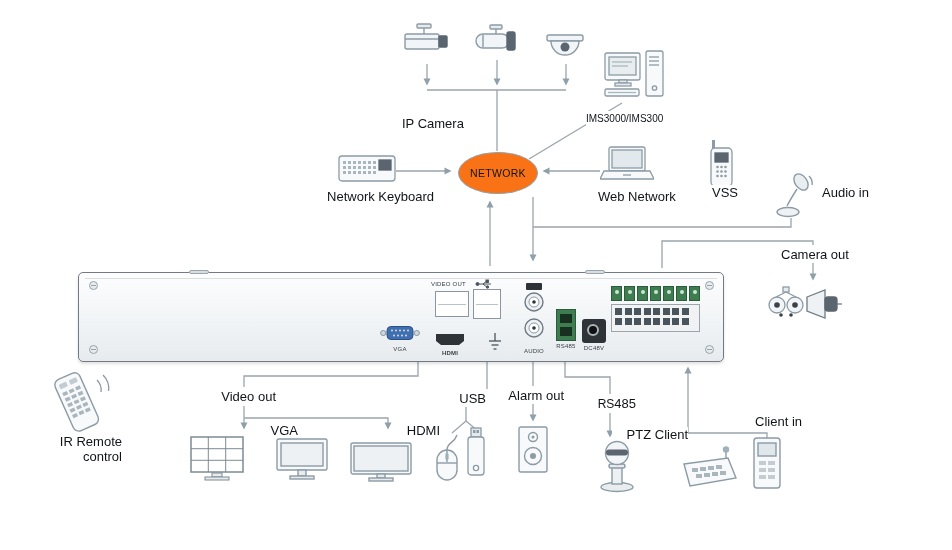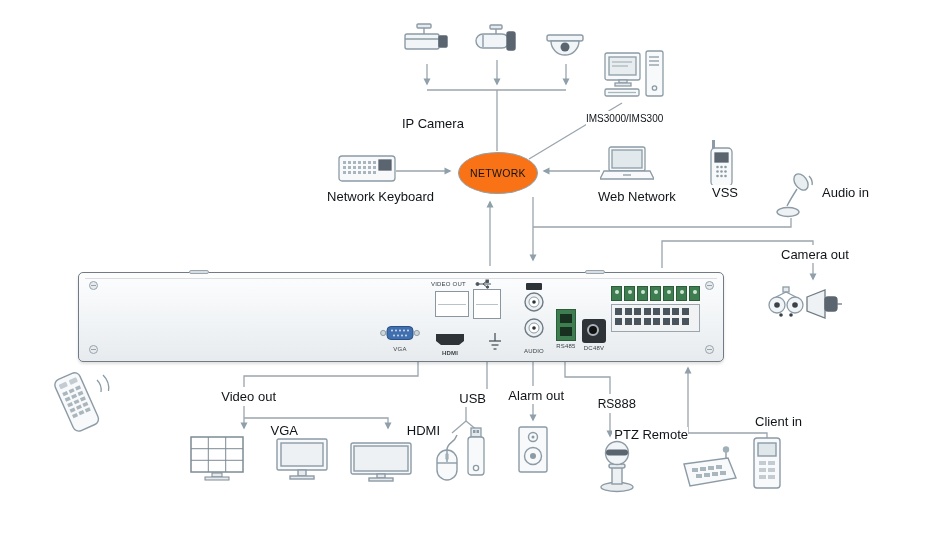--- a/index.html
+++ b/index.html
@@ -350,20 +350,24 @@
           <rect x="33" y="42" width="5" height="3.5"></rect>
           <rect x="40" y="42" width="5" height="3.5"></rect>
         <rect x="26" y="48" width="5" height="3.5"></rect>
           <rect x="33" y="48" width="5" height="3.5"></rect>
           <rect x="40" y="48" width="5" height="3.5"></rect>
       </g>
     </g>
     <path d="M55 16 q5 5 4 12" stroke="#8c9ba6" fill="none" stroke-width="1.3"></path>
     <path d="M61 11 q7 7 5.5 16" stroke="#8c9ba6" fill="none" stroke-width="1.3"></path>
   </svg>
+  <div class="label center" style="left:50px;top:434px;width:72px">
+    <div>IR Remote</div>
+    <div>control</div>
+  </div>
 
   <div class="label center" style="left:212px;top:389px;width:64px">Video out</div>
   <div class="label center" style="left:258px;top:423px;width:40px">VGA</div>
   <div class="label center" style="left:394px;top:423px;width:46px">HDMI</div>
 
   <svg class="abs" style="left:190px;top:436px" width="56" height="50">
     <g stroke="#7d8b94" stroke-width="1.5" fill="#fff">
       <rect x="1" y="1" width="52" height="35"></rect>
       <line x1="18.3" y1="1" x2="18.3" y2="36" stroke-width="1"></line>
       <line x1="35.7" y1="1" x2="35.7" y2="36" stroke-width="1"></line>
@@ -420,23 +424,23 @@
     <g stroke="#8c9ba6" stroke-width="1.4" fill="#f7f9fa">
       <rect x="3" y="1" width="28" height="45" rx="2"></rect>
       <circle cx="17" cy="11" r="4.5"></circle>
       <circle cx="17" cy="11" r="1.5" fill="#8c9ba6" stroke="none"></circle>
       <circle cx="17" cy="30" r="8.5"></circle>
       <circle cx="17" cy="30" r="3" fill="#8c9ba6" stroke="none"></circle>
     </g>
   </svg>
 
   <div class="label center" style="left:584px;top:396px;width:52px">
-    <span style="font-size:12px">RS</span><span>888</span>
+    <span style="font-size:12px">RS</span><span>485</span>
   </div>
-  <div class="label center" style="left:612px;top:427px;width:76px">PTZ Remote</div>
+  <div class="label center" style="left:612px;top:427px;width:76px">PTZ Client</div>
 
   <svg class="abs" style="left:592px;top:440px" width="50" height="54">
     <g stroke="#8c9ba6" stroke-width="1.4" fill="#f2f5f7">
       <ellipse cx="25" cy="47" rx="16" ry="4.5" fill="#e9edf0"></ellipse>
       <rect x="20" y="26" width="10" height="18" fill="#edf1f3"></rect>
       <rect x="17" y="24" width="16" height="4" rx="2" fill="#e7ebee"></rect>
       <circle cx="25" cy="13" r="11.5"></circle>
       <rect x="14" y="9.5" width="22" height="6" rx="3" fill="#5a6570" stroke="none"></rect>
     </g>
   </svg>

